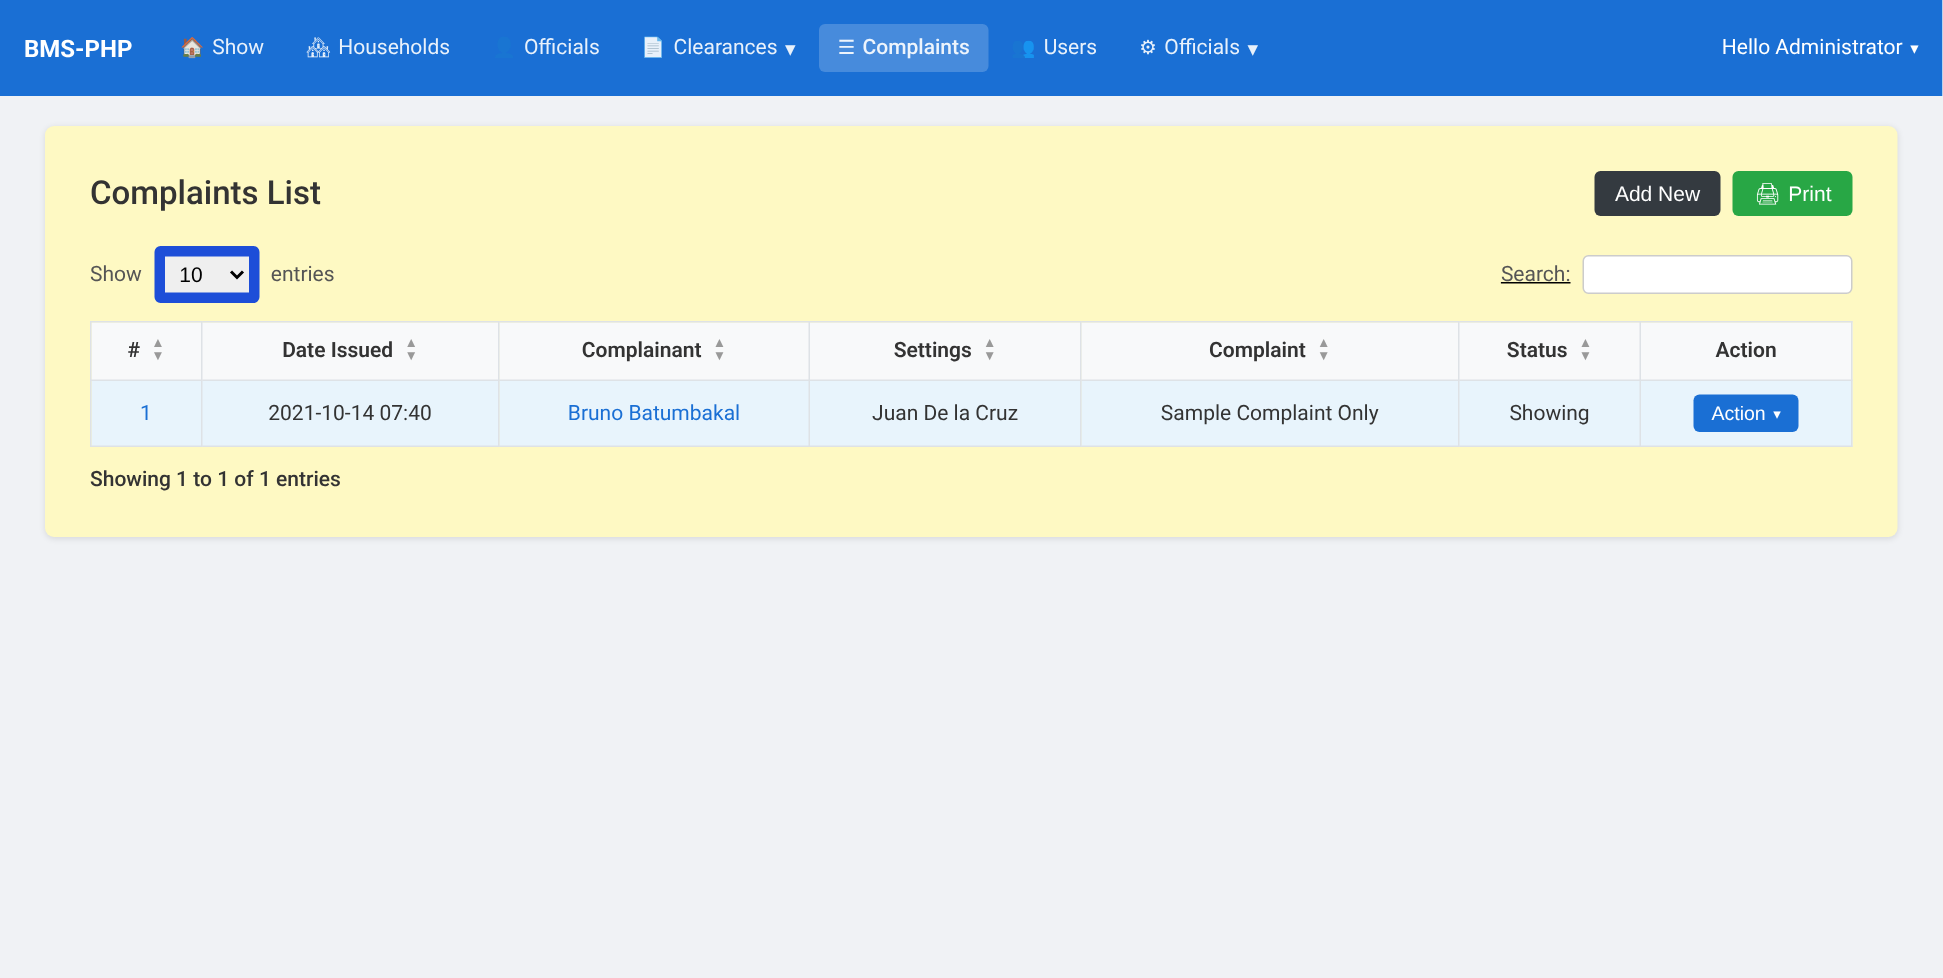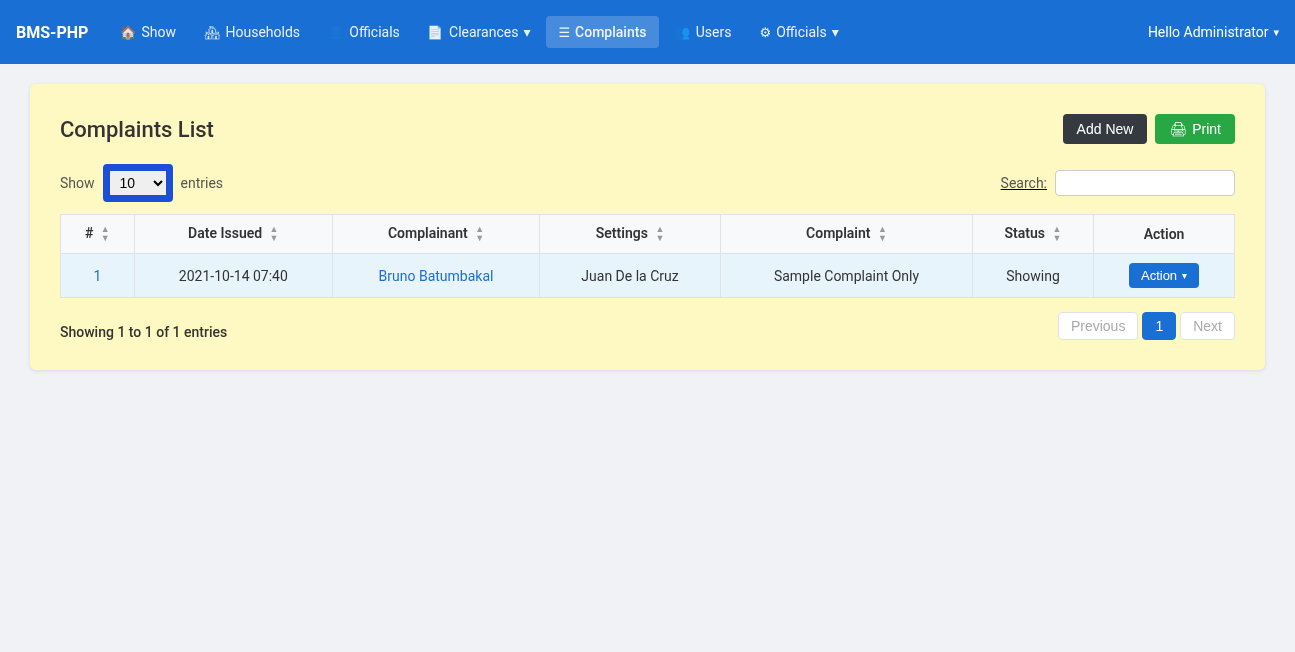--- a/index.html
+++ b/index.html
@@ -184,21 +184,21 @@
       font-size: 13px;
       display: inline-flex;
       align-items: center;
       gap: 5px;
     }
     .btn-action .caret { font-size: 10px; }
 
     
     .pagination-area {
       display: flex;
-      align-items: flex-end;
+      align-items: center;
       justify-content: space-between;
       margin-top: 14px;
     }
     .showing-text { color: #555; font-size: 14px; }
     .showing-text span { color: #333; font-weight: 500; }
     .pagination {
       display: flex;
       align-items: center;
       gap: 4px;
     }
@@ -346,20 +346,15 @@
     <div class="pagination-area">
       <div class="showing-text">
         <span>Showing</span>
         <span> </span><span>1</span>
         <span> to </span>
         <span>1</span>
         <span> of </span>
         <span>1</span>
         <span> </span><span>entries</span>
       </div>
-      <div class="pagination">
-        <button class="page-btn disabled">Previous</button>
-        <button class="page-btn active">1</button>
-        <button class="page-btn disabled">Next</button>
-      </div>
     </div>
   </div>
 </div>
 
 </body></html>

